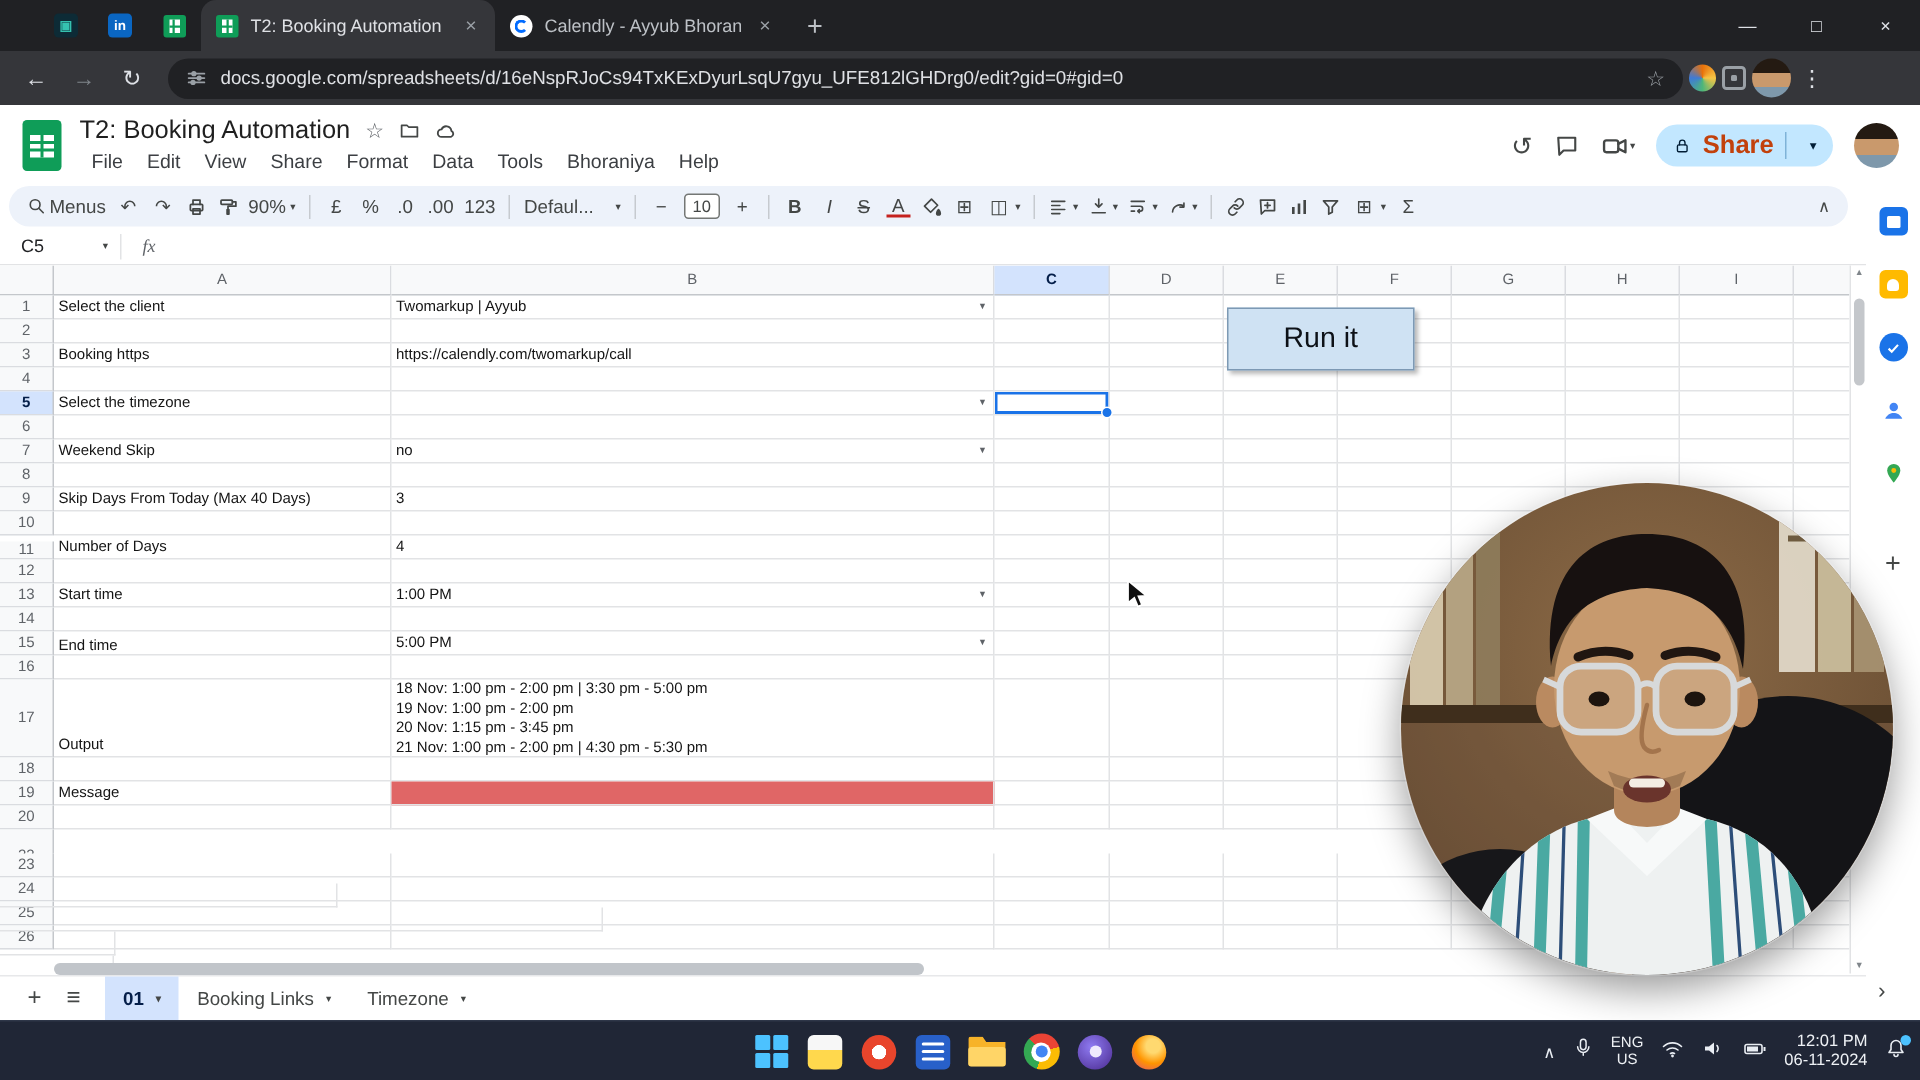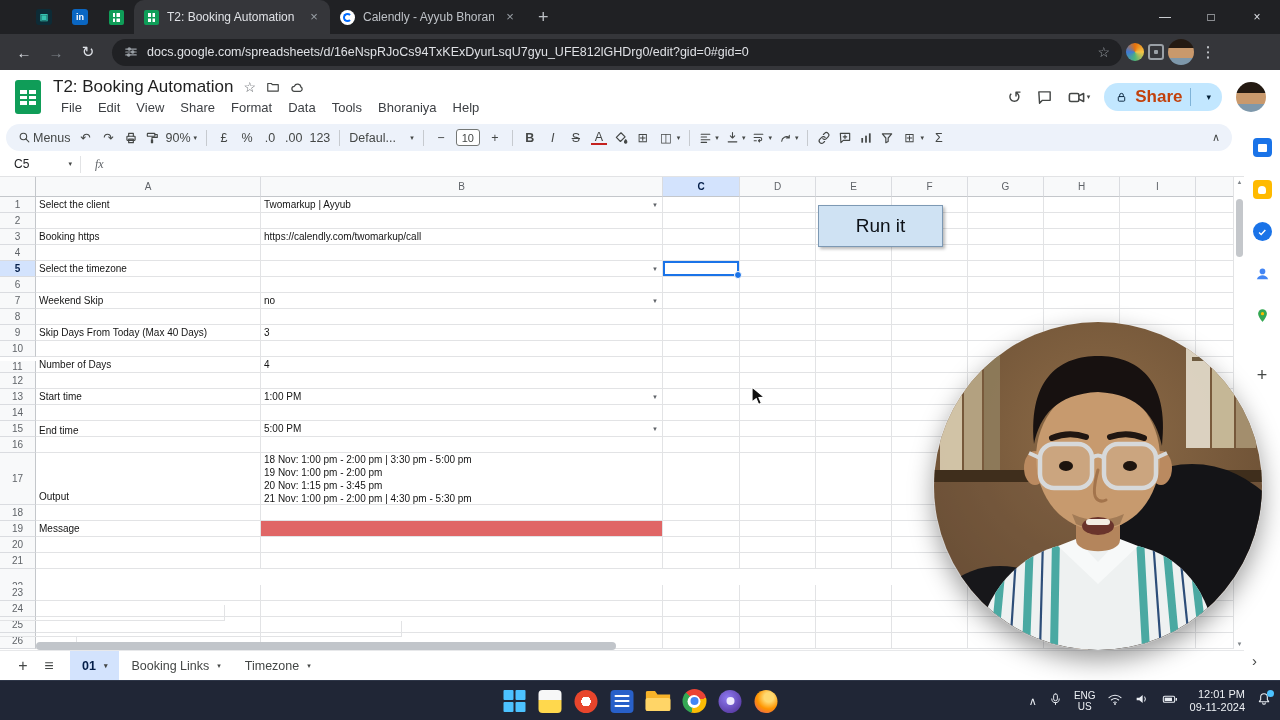--- a/index.html
+++ b/index.html
@@ -700,33 +700,20 @@
         <div class="g-cell" style="width: 76px; height: 100%;"></div>
         <div class="g-cell" style="width: 76px; height: 100%;"></div>
         <div class="g-cell" style="width: 76px; height: 100%;"></div>
         <div class="g-cell" style="width: 76px; height: 100%;"></div>
         <div class="g-cell" style="width: 76px; height: 100%;"></div>
         <div class="g-cell" style="width: 76px; height: 100%;"></div>
         <div class="g-cell" style="width: 40px; height: 100%;"></div>
       </div>
       <div class="g-row" style="height: 16px;">
         <div class="g-rowhdr">20</div>
-        <div class="g-cell" style="width: 225px; height: 100%;"></div>
-        <div class="g-cell" style="width: 402px; height: 100%;"></div>
-        <div class="g-cell" style="width: 77px; height: 100%;"></div>
-        <div class="g-cell" style="width: 76px; height: 100%;"></div>
-        <div class="g-cell" style="width: 76px; height: 100%;"></div>
-        <div class="g-cell" style="width: 76px; height: 100%;"></div>
-        <div class="g-cell" style="width: 76px; height: 100%;"></div>
-        <div class="g-cell" style="width: 76px; height: 100%;"></div>
-        <div class="g-cell" style="width: 76px; height: 100%;"></div>
-        <div class="g-cell" style="width: 40px; height: 100%;"></div>
-      </div>
-      <div class="g-row" style="height: 16px;">
-        <div class="g-rowhdr">21</div>
         <div class="g-cell" style="width: 225px; height: 100%;"></div>
         <div class="g-cell" style="width: 402px; height: 100%;"></div>
         <div class="g-cell" style="width: 77px; height: 100%;"></div>
         <div class="g-cell" style="width: 76px; height: 100%;"></div>
         <div class="g-cell" style="width: 76px; height: 100%;"></div>
         <div class="g-cell" style="width: 76px; height: 100%;"></div>
         <div class="g-cell" style="width: 76px; height: 100%;"></div>
         <div class="g-cell" style="width: 76px; height: 100%;"></div>
         <div class="g-cell" style="width: 76px; height: 100%;"></div>
         <div class="g-cell" style="width: 40px; height: 100%;"></div>
@@ -989,21 +976,21 @@
             <path d="M4 10v4h4l5 4V6l-5 4z" fill="#e9edf3" stroke="none"></path>
             <path d="M16 9a5 5 0 0 1 0 6"></path>
           </svg></span>
       <span class="tray-svg"><svg width="18" height="16" viewBox="0 0 24 24">
             <rect x="2" y="8" width="17" height="9" rx="2"></rect>
             <rect x="4" y="10" width="11" height="5" fill="#e9edf3" stroke="none"></rect>
             <rect x="20.5" y="10.5" width="2" height="4" fill="#e9edf3" stroke="none"></rect>
           </svg></span>
       <span id="clock">
           <div>12:01 PM</div>
-          <div>09-11-2024</div>
+          <div>06-11-2024</div>
         </span>
       <span class="tray-svg bell-wrap"><svg width="16" height="16" viewBox="0 0 24 24">
             <path d="M12 4a5 5 0 0 0-5 5v4l-2 3h14l-2-3V9a5 5 0 0 0-5-5zM10 18a2 2 0 0 0 4 0"></path>
           </svg><span class="bell-dot"></span></span>
     </div>
   </div>
 
 </div>
 
 </body></html>

